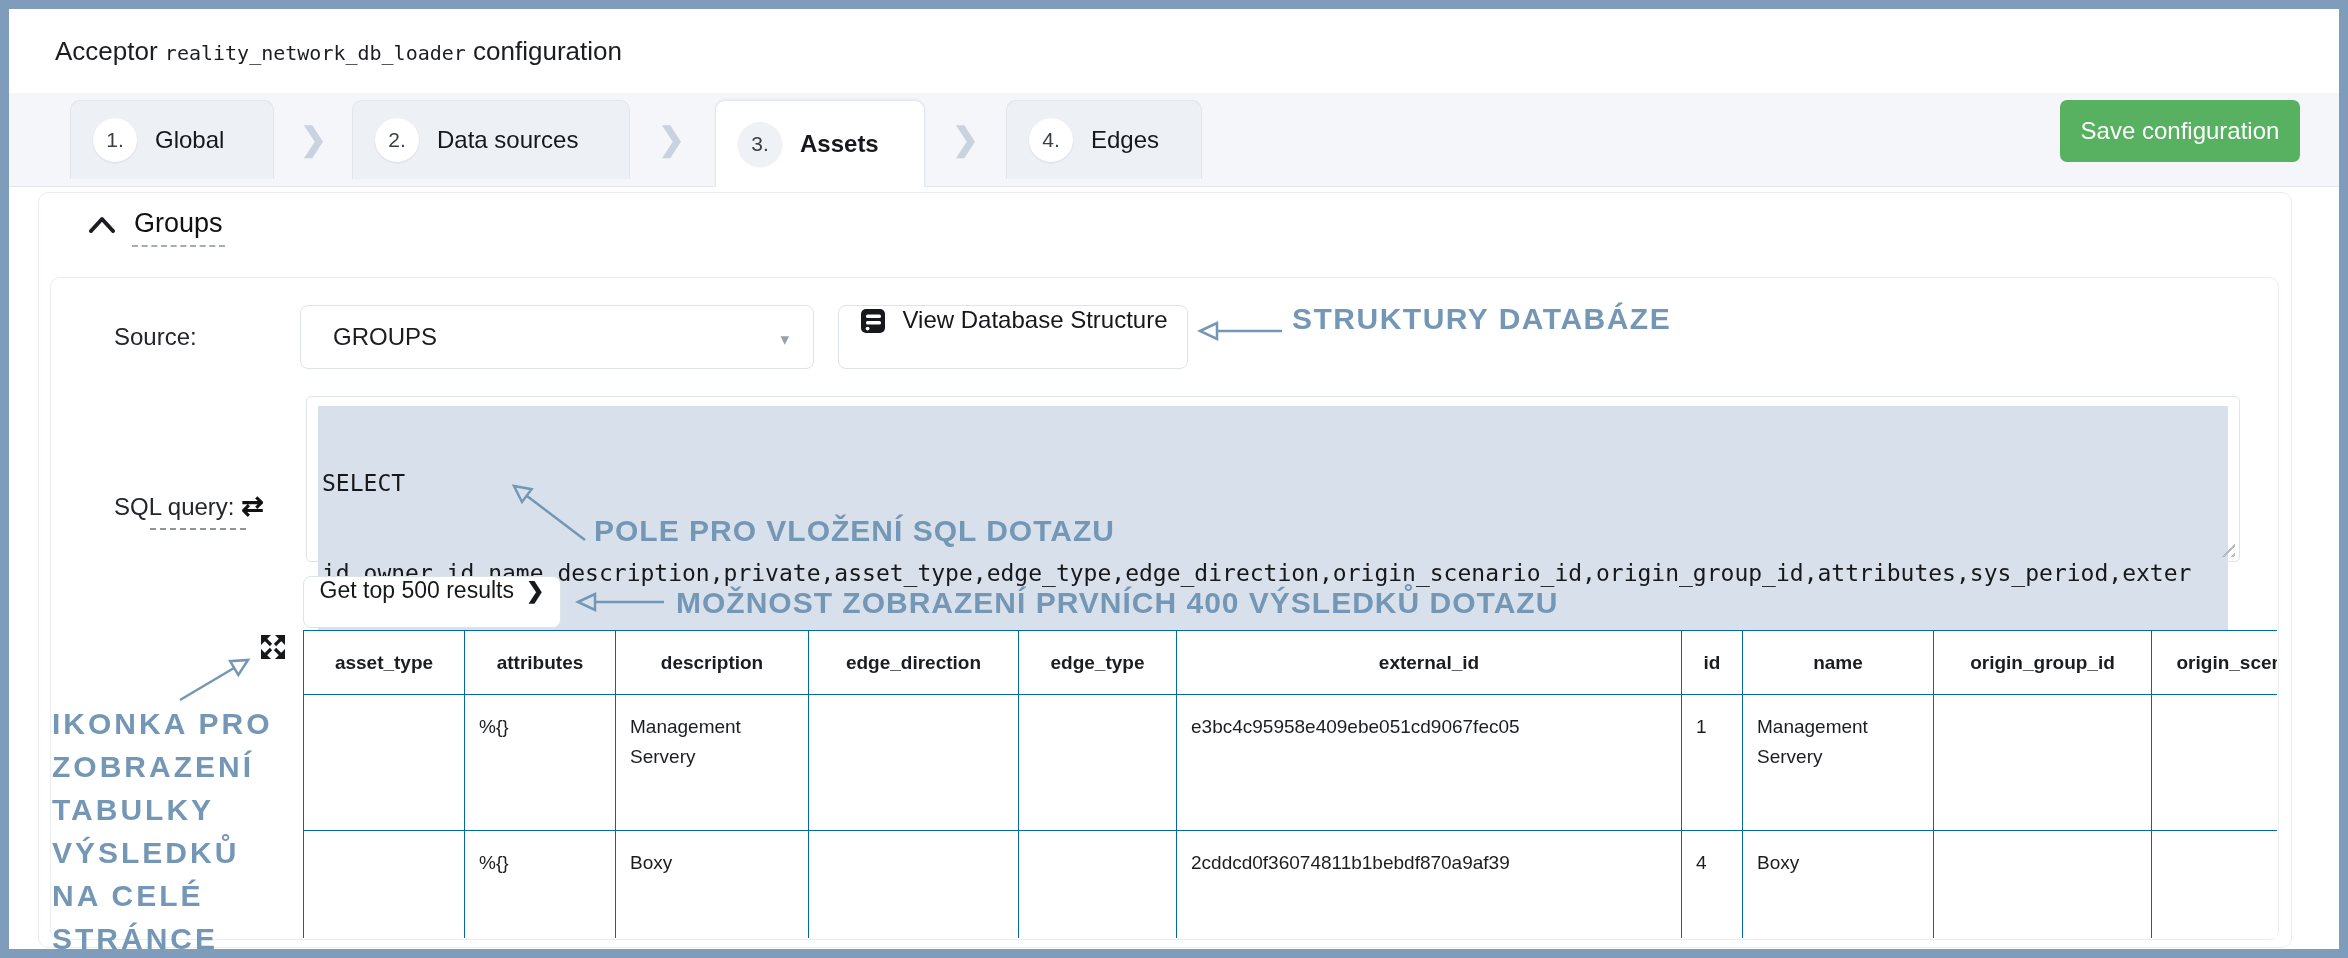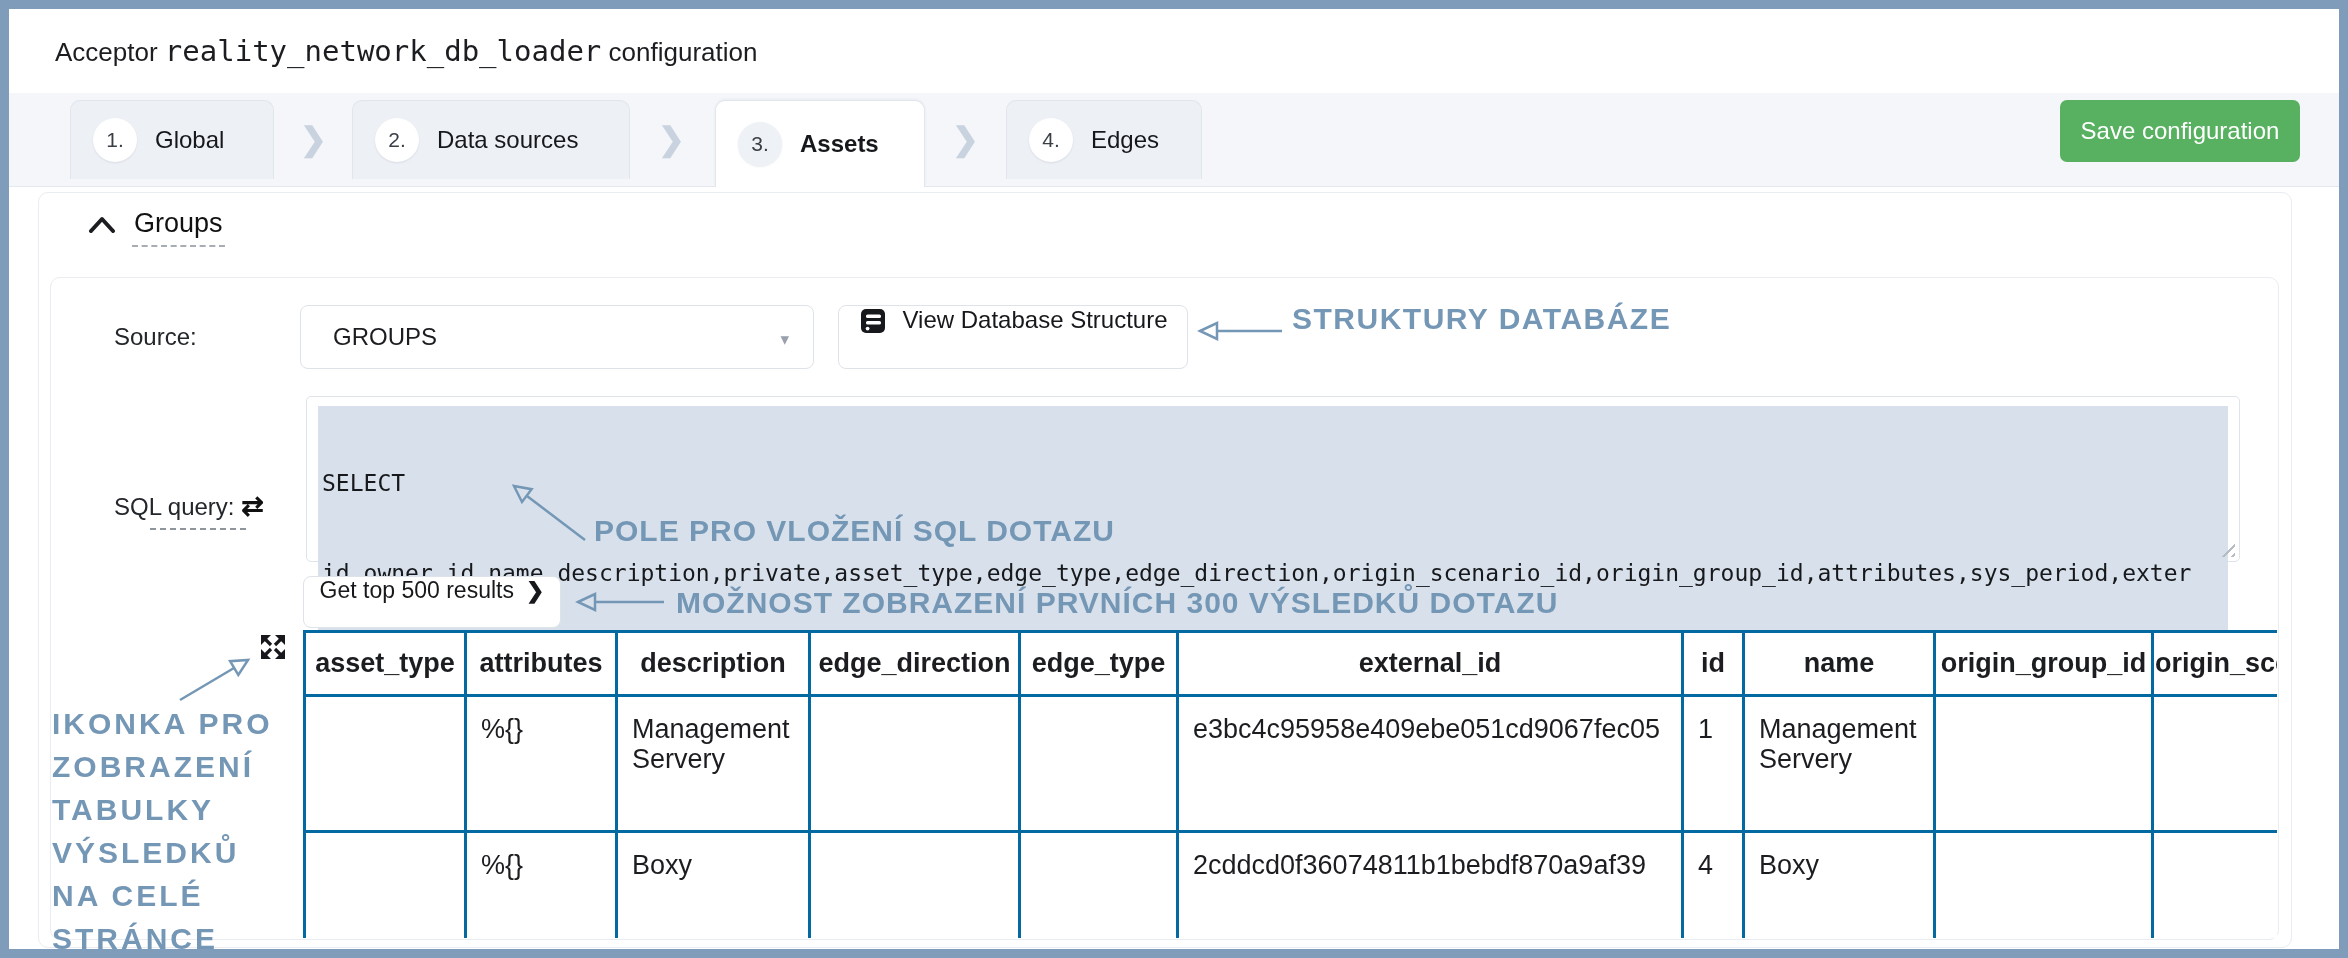--- a/index.html
+++ b/index.html
@@ -3,21 +3,21 @@
 <meta charset="utf-8">
 <style>
   html,body{margin:0;padding:0;background:#fff;}
   .screen{position:relative;width:2348px;height:958px;background:#ffffff;overflow:hidden;
           font-family:"Liberation Sans",sans-serif;color:#1b1d20;}
   .frame{position:absolute;inset:0;border:9px solid #7f9dba;pointer-events:none;z-index:70;}
 
   
   .titlebar{position:absolute;left:9px;top:9px;right:9px;height:84px;background:#fff;display:flex;align-items:center;}
   .titlebar .title{margin-left:46px;font-size:26px;}
-  .title .code{font-family:"DejaVu Sans Mono",monospace;font-size:29px;}
+  .title .code{font-family:"DejaVu Sans Mono",monospace;font-size:20px;}
 
   
   .stepsbar{position:absolute;left:9px;right:9px;top:93px;height:93px;background:#f4f6f9;
             border-bottom:1px solid #e3e8ee;}
   .tab{position:absolute;top:7px;height:79px;background:#edf0f5;border:1px solid #e1e6ed;
        border-bottom:none;border-radius:10px 10px 0 0;display:flex;align-items:center;gap:18px;padding-left:22px;box-sizing:border-box;cursor:pointer;}
   .tab .circ{width:44px;height:44px;border-radius:50%;background:#fff;display:flex;align-items:center;justify-content:center;
              font-size:21px;color:#3a3f46;box-shadow:0 1px 2px rgba(40,60,90,.10);}
   .tab .lbl{font-size:24px;color:#16181b;}
   .tab.active{background:#fff;height:87px;z-index:3;box-shadow:0 -1px 3px rgba(40,60,90,.05);}
@@ -57,21 +57,21 @@
   .sql-hl{position:absolute;left:11px;right:11px;top:9px;background:#d8e1eb;padding:2px 4px;
           font-family:"DejaVu Sans Mono",monospace;font-size:23px;line-height:30px;white-space:pre;overflow:hidden;color:#16181b;}
   .resize-handle{position:absolute;right:4px;bottom:4px;width:15px;height:15px;cursor:nwse-resize;
           background:repeating-linear-gradient(135deg,#b6bcc4 0 2px,transparent 2px 6px);
           clip-path:polygon(100% 0,100% 100%,0 100%);}
 
   
   .expand-btn{position:absolute;left:256px;top:630px;width:34px;height:34px;cursor:pointer;}
   .tablewrap{position:absolute;left:303px;top:630px;width:1974px;height:308px;overflow:hidden;}
   table.results{border-collapse:collapse;table-layout:fixed;width:2067px;}
-  .results th,.results td{border:3px solid #0369a1;box-sizing:border-box;font-size:27px;}
+  .results th,.results td{border:1px solid #0369a1;box-sizing:border-box;font-size:19px;}
   .results th{height:64px;font-weight:700;text-align:center;background:#fff;}
   .results td{vertical-align:top;text-align:left;padding:17px 14px;line-height:30px;background:#fff;}
   tr.r1{height:136px;} tr.r2{height:150px;}
 
   
   .anno{position:absolute;z-index:60;color:#7597b6;font-weight:700;font-size:30px;letter-spacing:1.5px;line-height:37px;white-space:nowrap;}
   .anno.tight{letter-spacing:1px;}
   .anno.spread{letter-spacing:3px;line-height:43px;}
   .arrows{position:absolute;inset:0;z-index:55;pointer-events:none;}
 </style>
@@ -239,21 +239,21 @@
       <polygon points="578,602 595,594 595,610"></polygon>
       <line x1="180" y1="700" x2="234" y2="668"></line>
       <polygon points="248,660 238.3,675 230.1,661.2"></polygon>
     </g>
   </svg>
 
   <div class="anno" style="left:1292px;top:300px;">
     <div>STRUKTURY DATABÁZE</div>
   </div>
   <div class="anno tight" style="left:594px;top:512px;">POLE PRO VLOŽENÍ SQL DOTAZU</div>
-  <div class="anno tight" style="left:676px;top:584px;">MOŽNOST ZOBRAZENÍ PRVNÍCH 300 VÝSLEDKŮ DOTAZU</div>
+  <div class="anno tight" style="left:676px;top:584px;">MOŽNOST ZOBRAZENÍ PRVNÍCH 400 VÝSLEDKŮ DOTAZU</div>
   <div class="anno spread" style="left:52px;top:702px;">
     <div>IKONKA PRO</div>
     <div>ZOBRAZENÍ</div>
     <div>TABULKY</div>
     <div>VÝSLEDKŮ</div>
     <div>NA CELÉ</div>
     <div>STRÁNCE</div>
   </div>
 
   <div class="frame"></div>

